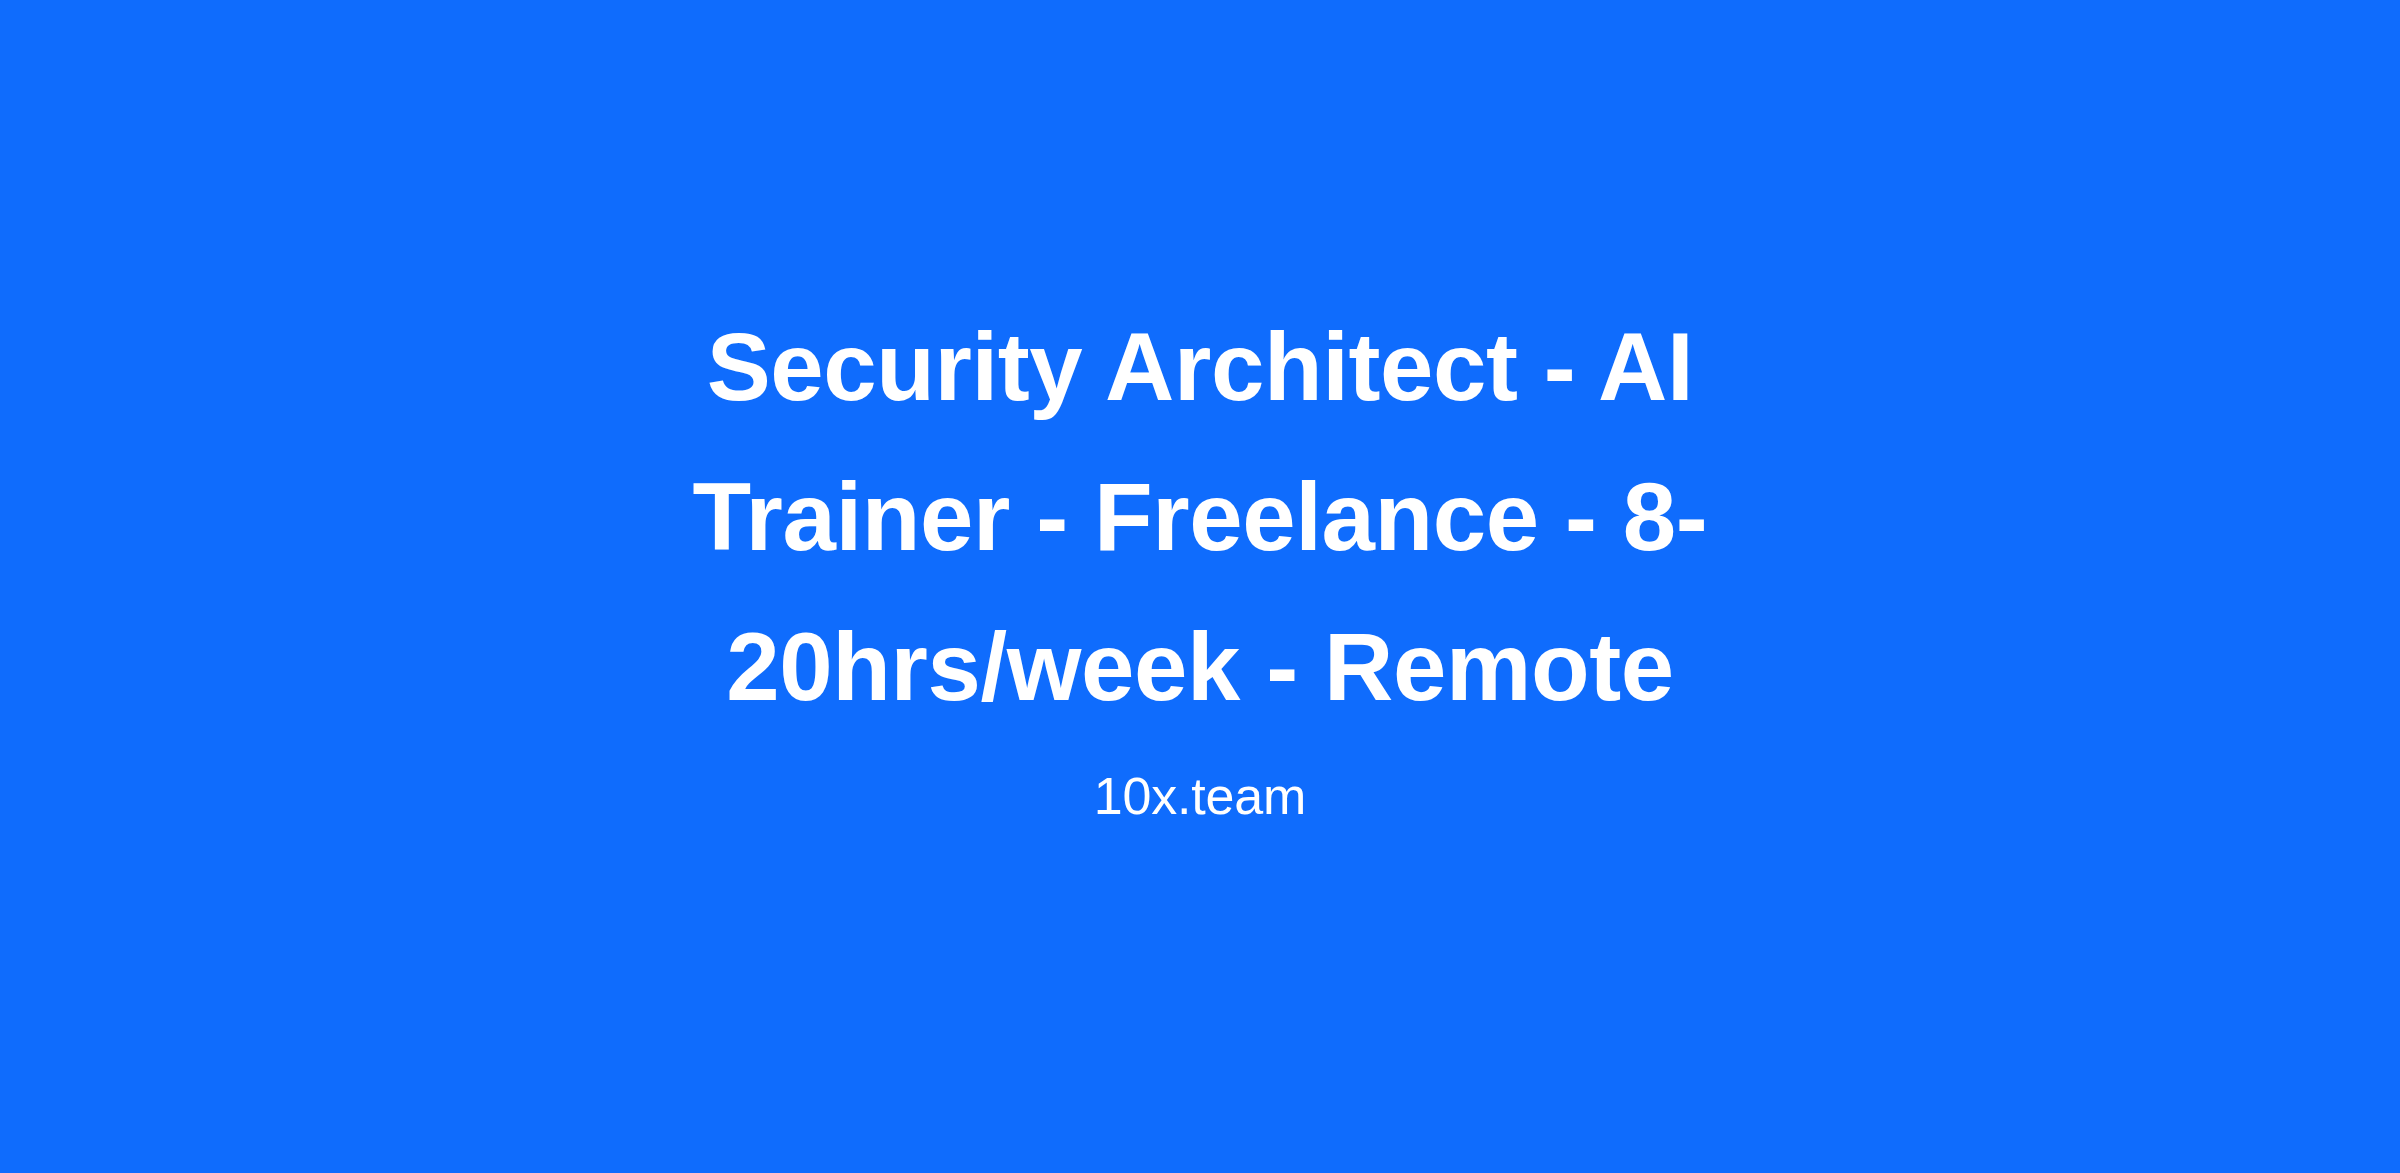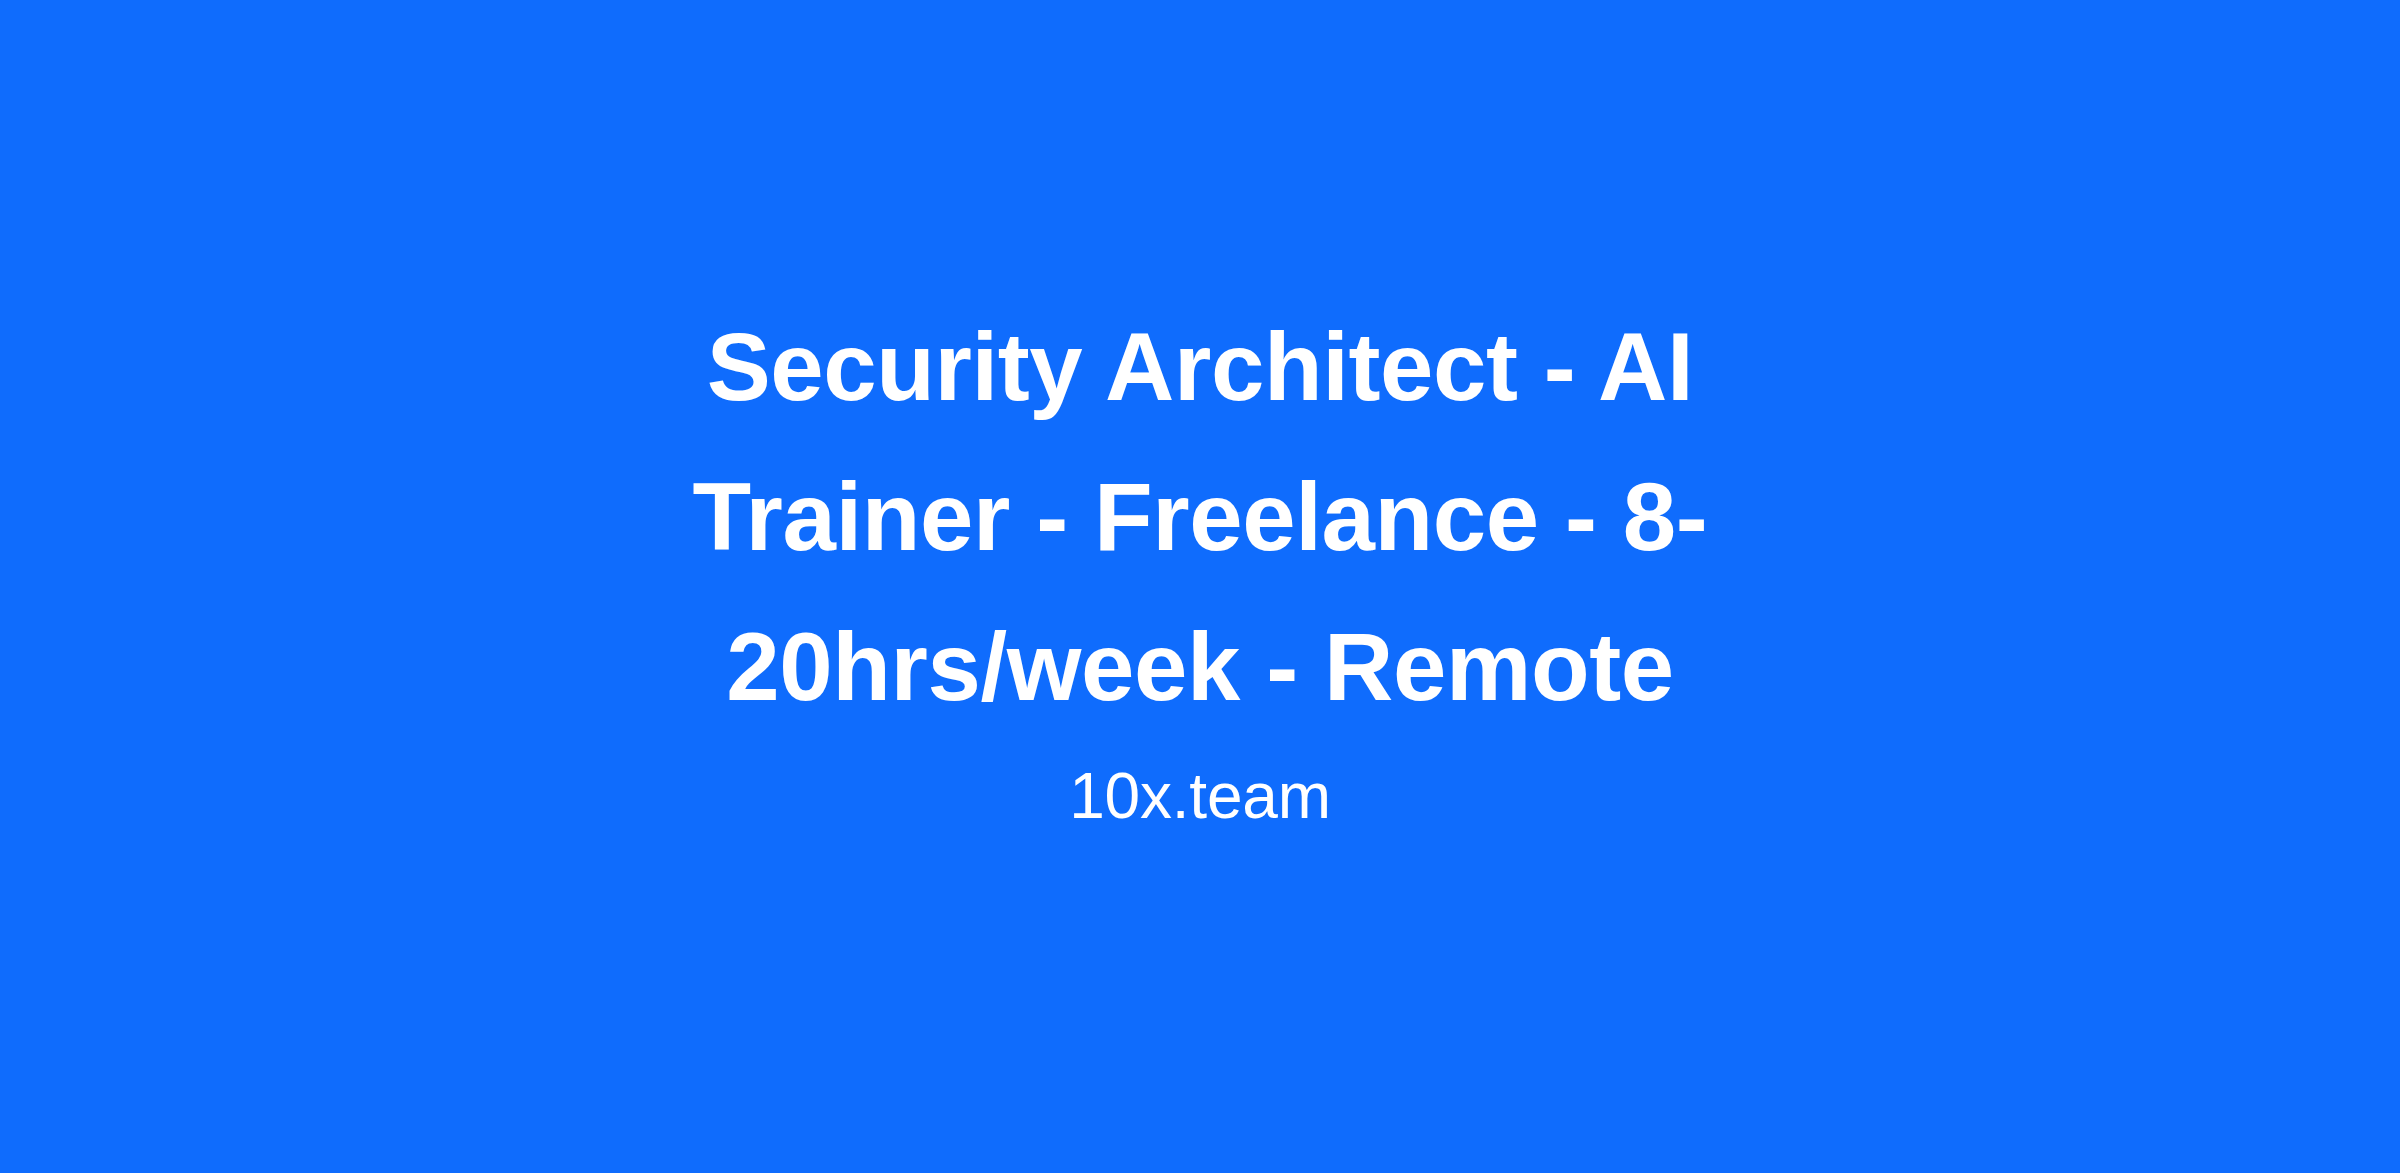--- a/index.html
+++ b/index.html
@@ -52,21 +52,21 @@
     word-wrap: break-word;
     overflow-wrap: break-word;
   }
 
   .card-subtitle {
     margin: 0;
     padding: 0;
     margin-top: 16px;
     color: #ffffff;
     font-family: "Liberation Sans", sans-serif;
-    font-size: 64px;
+    font-size: 52px;
     font-weight: 400;
     line-height: 76px;
     letter-spacing: -0.2px;
     text-align: center;
   }
 </style>
 </head>
 <body style="background: rgb(15, 108, 253);">
 
 <div class="og-card" style="background: rgb(15, 108, 253);">

